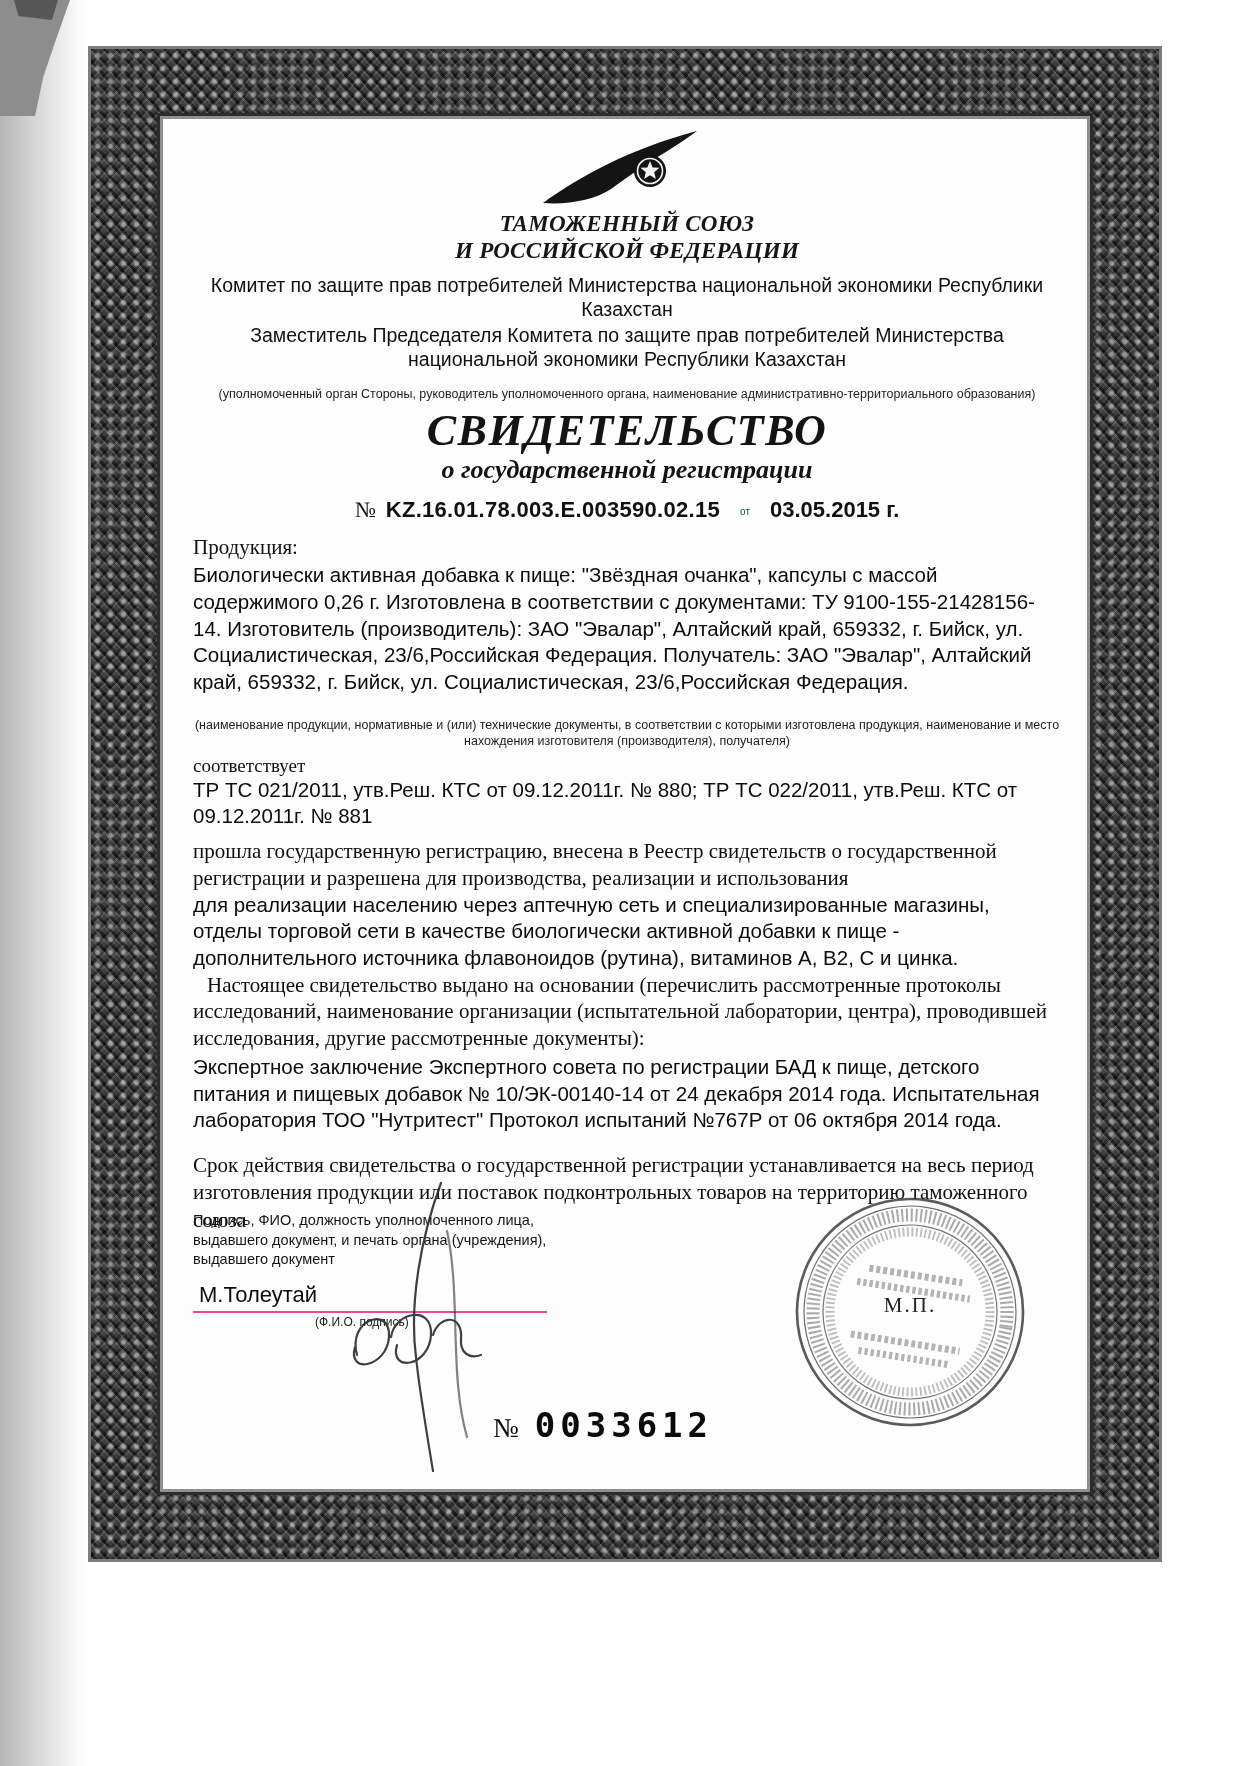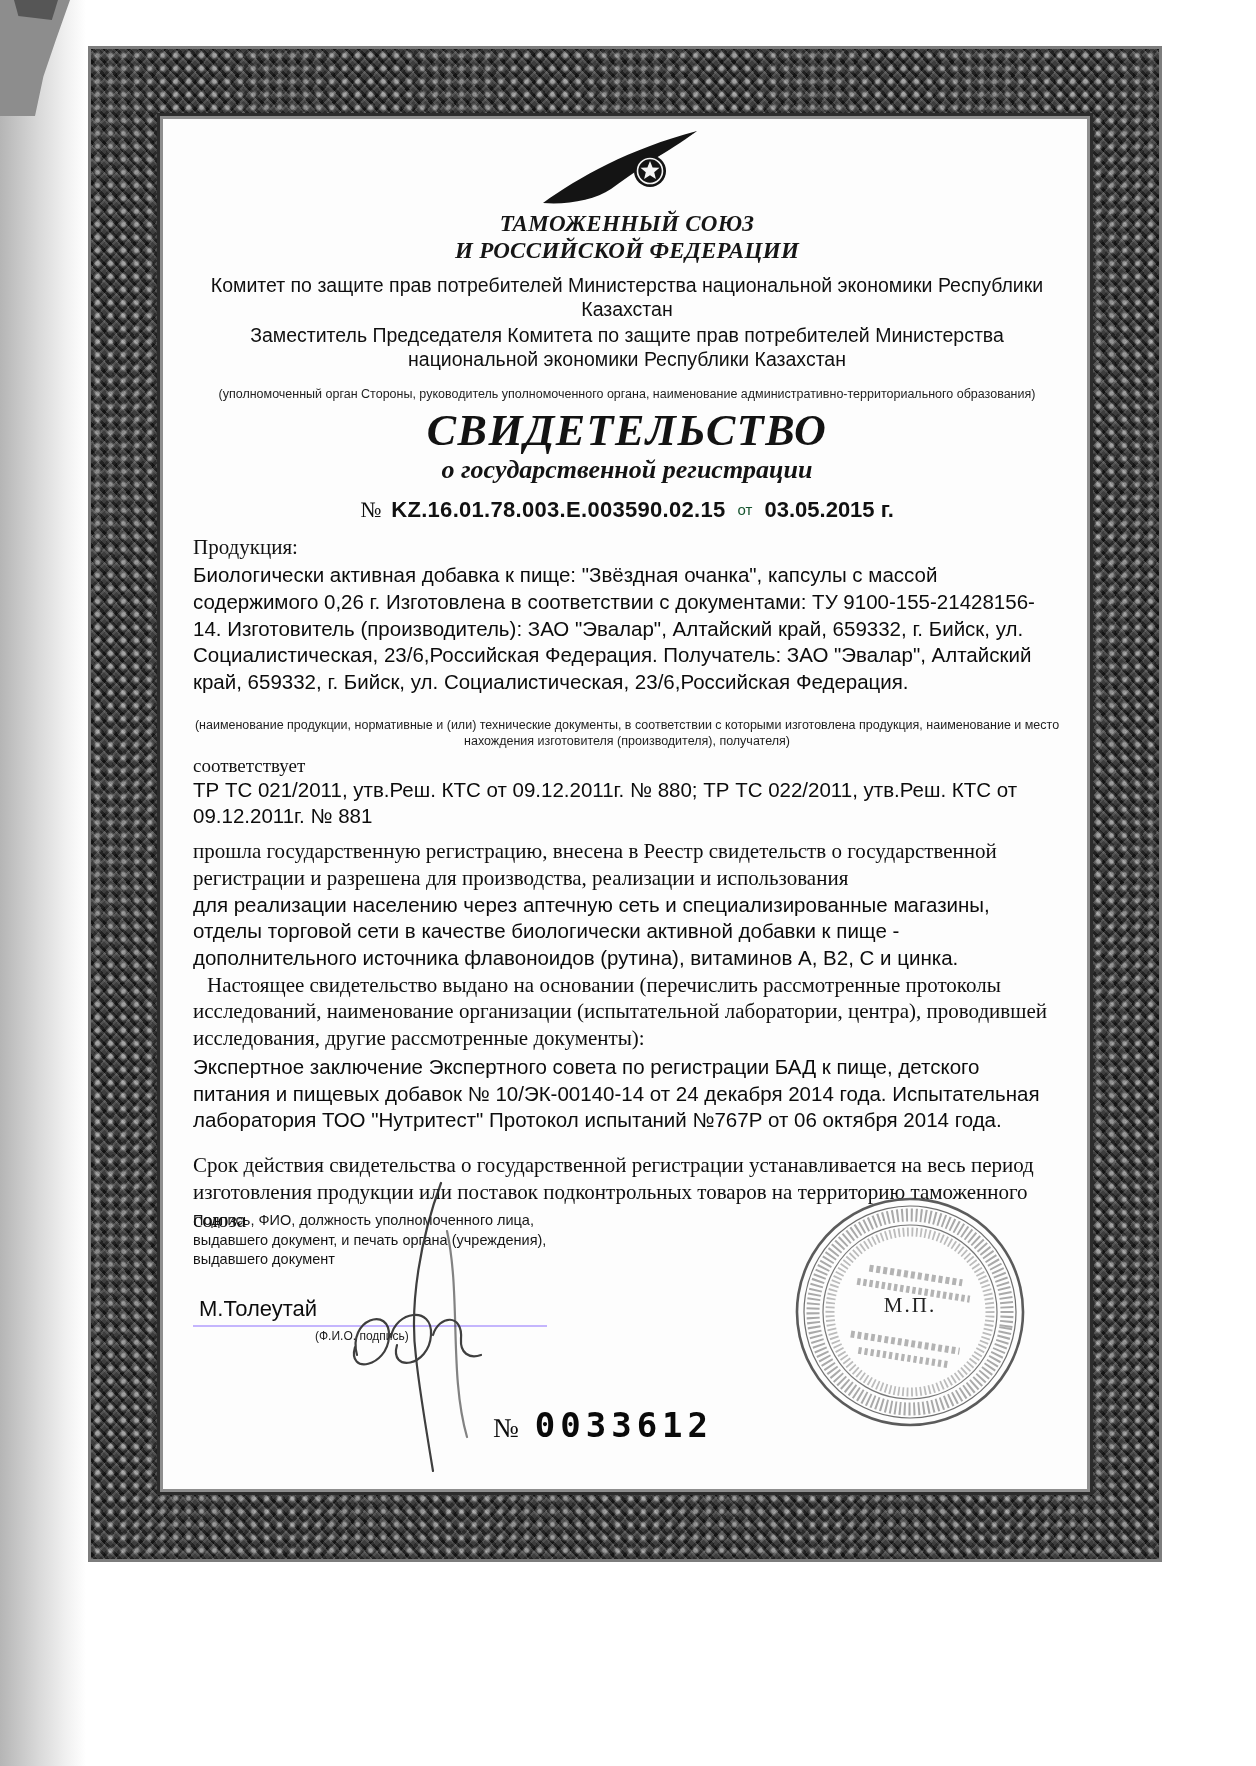--- a/index.html
+++ b/index.html
@@ -60,40 +60,40 @@
     text-align:center;font-family:"Liberation Serif", serif;font-style:italic;font-weight:bold;
     font-size:44px;line-height:1.1;letter-spacing:1.5px;margin-top:4px;color:#131313;
   }
   .cert-subtitle{
     text-align:center;font-family:"Liberation Serif", serif;font-style:italic;font-weight:bold;
     font-size:26px;line-height:1.15;color:#131313;
   }
   .number-line{text-align:center;margin-top:12px;white-space:nowrap;}
   .num-label{font-family:"Liberation Serif", serif;font-size:22px;margin-right:10px;}
   .num{font-size:22px;font-weight:bold;letter-spacing:.3px;}
-  .ot{font-size:15px;margin:0 12px;color:#14532d;vertical-align:2px;}
+  .ot{font-size:10px;margin:0 20px;color:#14532d;vertical-align:2px;}
   .date{font-size:22px;font-weight:bold;}
   
   .product-label{font-family:"Liberation Serif", serif;font-size:21px;margin-top:12px;}
   .product-desc{font-size:20.5px;line-height:1.3;margin-top:2px;color:#0c0c0c;}
   .product-caption{
     text-align:center;font-size:12.5px;line-height:1.28;margin-top:21px;color:#1d1d1d;
   }
   .compliance-intro{font-family:"Liberation Serif", serif;font-size:19px;margin-top:6px;}
   .regulations{font-size:20.5px;line-height:1.3;color:#0c0c0c;}
   .reg-para{font-family:"Liberation Serif", serif;font-size:21px;line-height:1.28;margin-top:8px;color:#0e0e0e;}
   .usage{font-size:20.5px;line-height:1.3;color:#0c0c0c;}
   .basis-intro{font-family:"Liberation Serif", serif;font-size:21px;line-height:1.28;text-indent:14px;color:#0e0e0e;}
   .basis{font-size:20.5px;line-height:1.3;margin-top:2px;color:#0c0c0c;}
   .validity{font-family:"Liberation Serif", serif;font-size:21px;line-height:1.3;margin-top:18px;color:#0e0e0e;}
   
   .bottom{position:absolute;left:30px;right:12px;bottom:20px;height:258px;}
   .sig-caption{font-size:14.5px;line-height:1.35;width:392px;color:#151515;}
   .sig-name-row{
-    margin-top:26px;width:348px;border-bottom:2px solid #c4b5fd;
+    margin-top:12px;width:348px;border-bottom:2px solid #ec4899;
     font-size:22px;padding:0 0 3px 6px;color:#0c0c0c;
   }
   .sig-fio{font-size:12px;margin:2px 0 0 122px;color:#222;}
   .handwriting{position:absolute;left:128px;top:-36px;width:230px;height:300px;pointer-events:none;}
   .stamp-wrap{
     position:absolute;right:46px;top:-18px;width:238px;height:238px;
     display:flex;align-items:center;justify-content:center;
   }
   .stamp-svg{position:absolute;left:0;top:0;width:238px;height:238px;}
   .mp-label{

